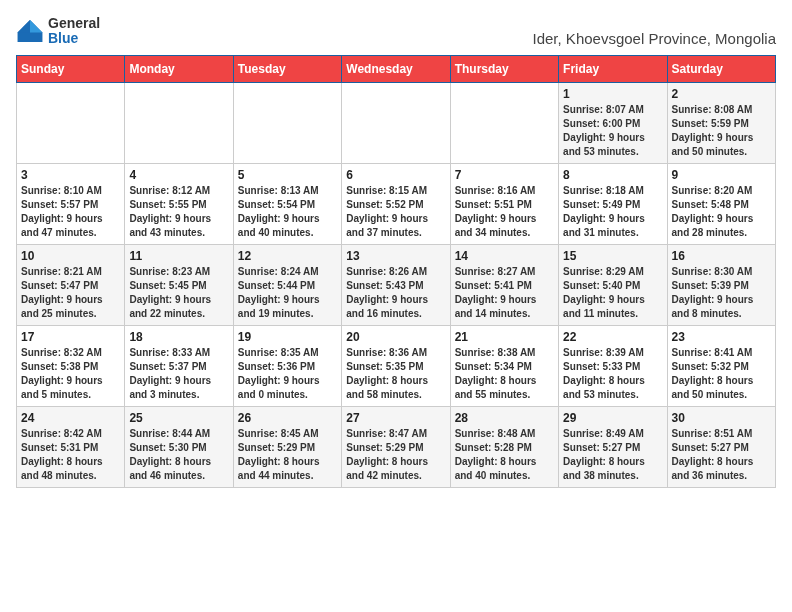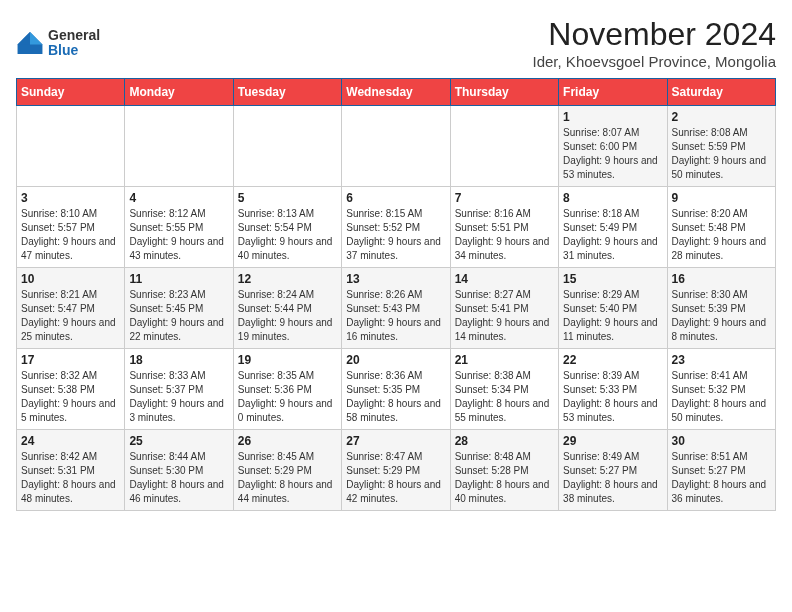--- a/index.html
+++ b/index.html
@@ -6,21 +6,21 @@
     body {
       font-family: Arial, sans-serif;
       background: #fff;
       width: 792px;
       min-height: 612px;
       padding: 16px;
     }
     .header-section {
       display: flex;
       justify-content: space-between;
-      align-items: center;
+      align-items: flex-end;
       margin-bottom: 4px;
     }
     .logo {
       display: flex;
       align-items: center;
       gap: 4px;
     }
     .logo-text {
       display: flex;
       flex-direction: column;
@@ -85,20 +85,21 @@
     .day-num {
       font-weight: bold;
       font-size: 12px;
       display: block;
       margin-bottom: 2px;
     }
     .day-detail {
       font-size: 10px;
       color: #333;
       line-height: 1.4;
+      font-weight: bold;
     }
     .empty-cell {
       background: #fff !important;
     }
   </style>
 </head>
 <body>
 
 <div class="header-section">
   <div class="logo">
@@ -106,21 +107,20 @@
       <polygon points="18,4 34,20 34,32 18,32 2,32 2,20" fill="#1a6bb5"></polygon>
       <polygon points="18,4 34,20 18,20" fill="#3399dd"></polygon>
       <polygon points="18,4 2,20 18,20" fill="#1a6bb5"></polygon>
     </svg>
     <div class="logo-text">
       <span class="logo-general">General</span>
       <span class="logo-blue">Blue</span>
     </div>
   </div>
   <div class="title-block">
-    <div class="main-title">November 2024</div>
     <div class="subtitle">Ider, Khoevsgoel Province, Mongolia</div>
   </div>
 </div>
 
 <table>
   <thead>
     <tr>
     <th>Sunday</th>
         <th>Monday</th>
         <th>Tuesday</th>

